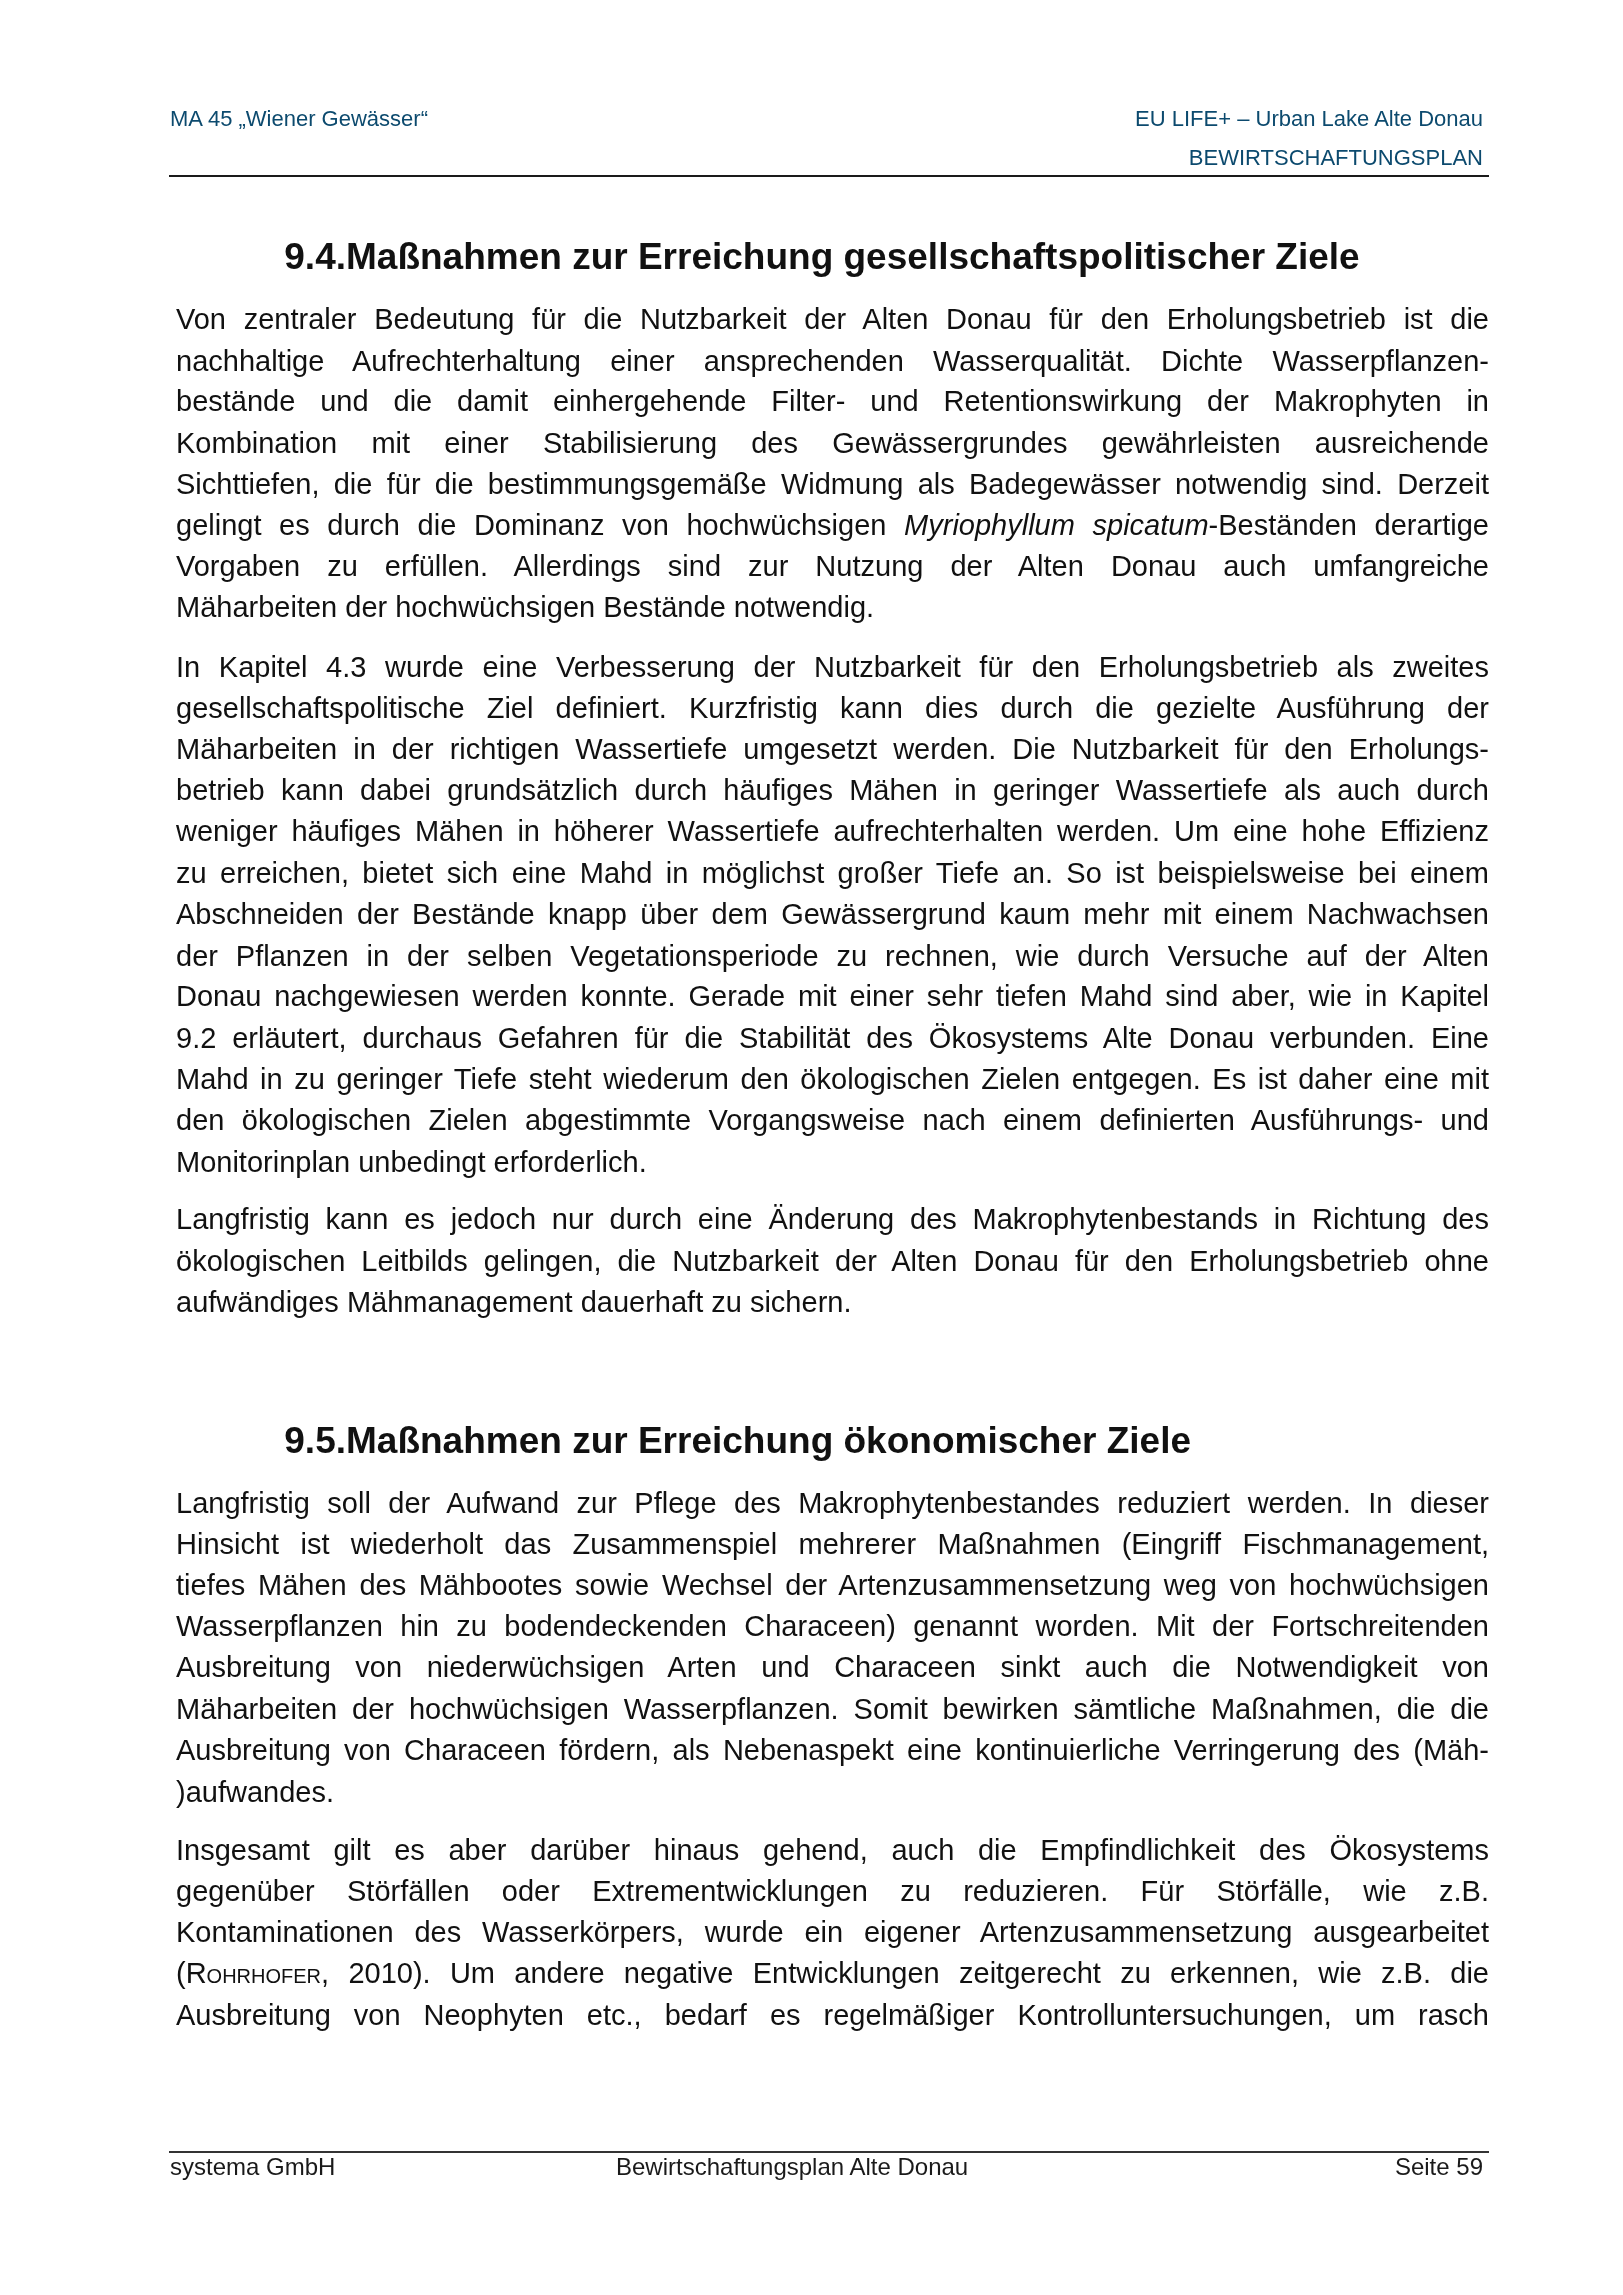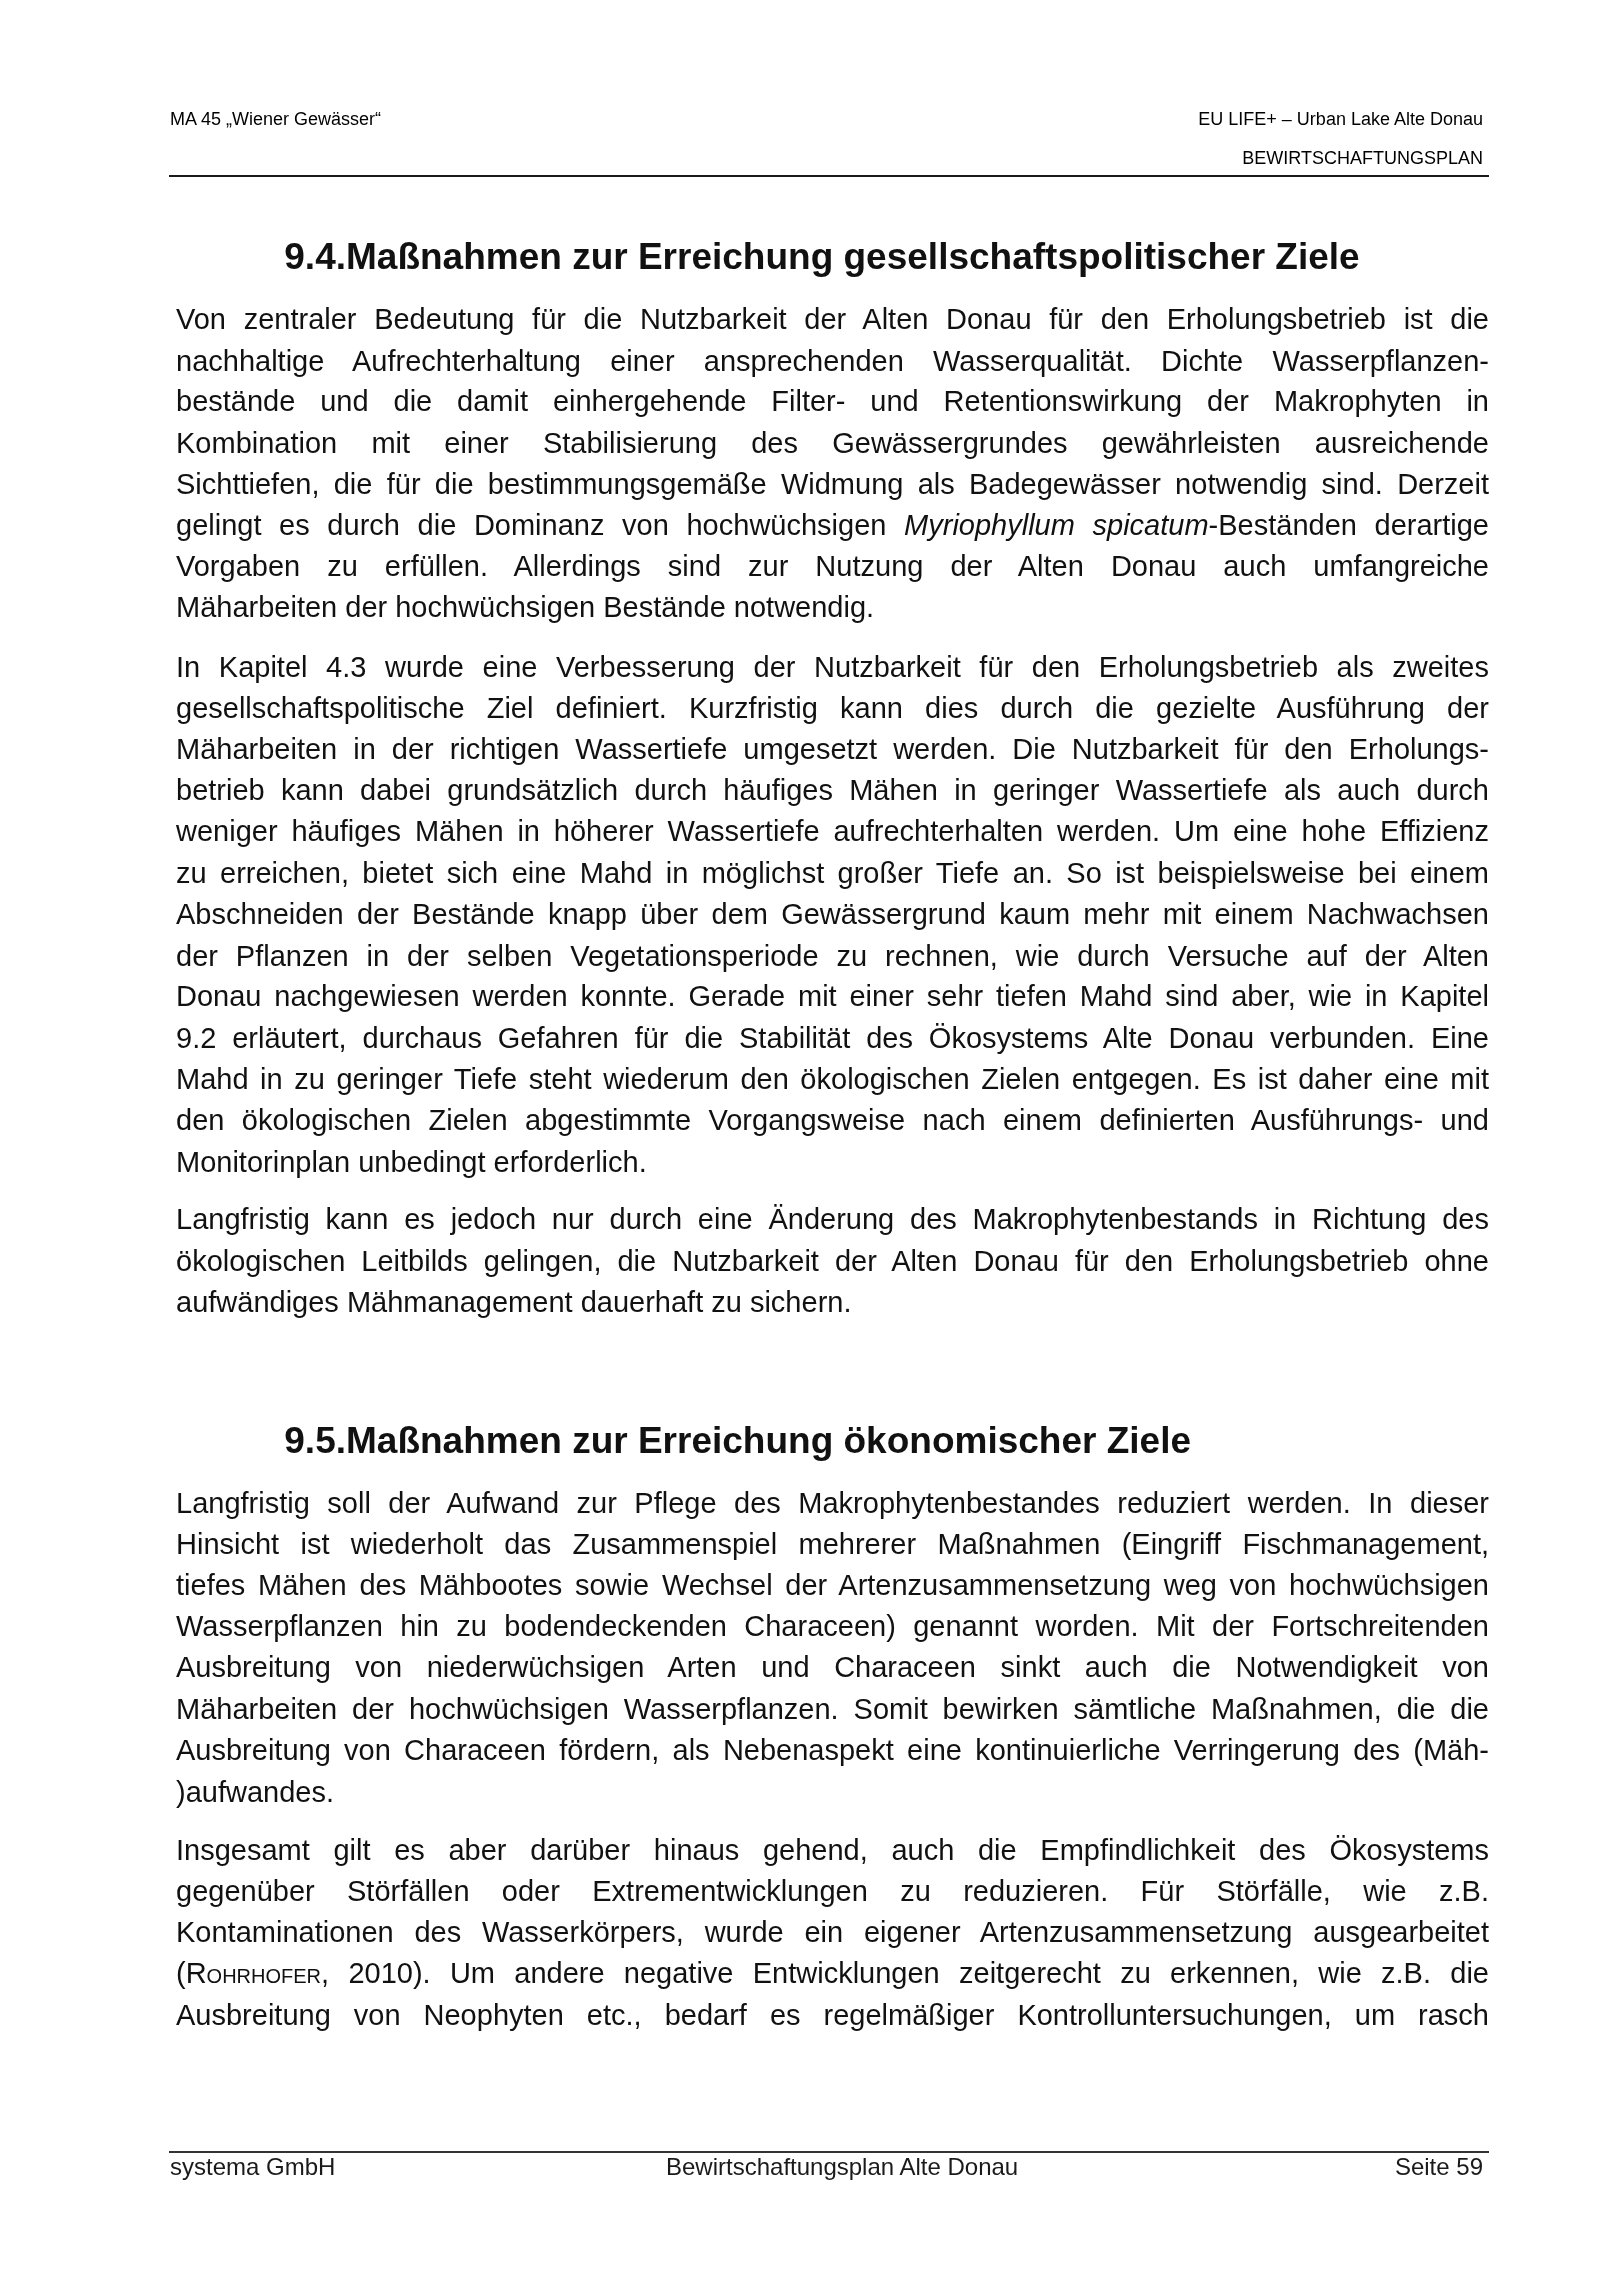--- a/index.html
+++ b/index.html
@@ -1,19 +1,19 @@
 <!DOCTYPE html>
 <html style="font-size:13px"><head>
 <meta charset="utf-8">
 <style>
   html, body { margin:0; padding:0; background:#ffffff; }
   body { width:1623px; height:2295px; position:relative; overflow:hidden;
          font-family:"Liberation Sans", sans-serif; color:#111111; }
   .abs { position:absolute; }
-  .hdr { font-size:18px; line-height:18px; white-space:nowrap; color:#000000; }
+  .hdr { font-size:22px; line-height:18px; white-space:nowrap; color:#0c4a6e; }
   .rule-top { position:absolute; left:169px; width:1320px; top:175px; height:2.4px; background:#1a1a1a; }
   .rule-bot { position:absolute; left:169px; width:1320px; top:2151px; height:1.6px; background:#333333; }
   .h { position:absolute; left:170px; font-size:37px; font-weight:bold; white-space:nowrap; line-height:37px; }
   .h .num { display:inline-block; width:176px;text-align:right; }
   .line { position:absolute; left:176px; width:1313px; font-size:29px; line-height:29px;
           white-space:nowrap; text-align:justify; text-align-last:justify; }
   .line.last { text-align-last:left; }
   .line i { font-style:italic; }
   .sc { font-variant:small-caps; }
   .ftr { font-size:24px; line-height:18px; white-space:nowrap; color:#1a1a1a; }
@@ -81,15 +81,15 @@
 <div>
   <div class="line" style="top:1836px;">Insgesamt gilt es aber darüber hinaus gehend, auch die Empfindlichkeit des Ökosystems</div>
   <div class="line" style="top:1877px;">gegenüber Störfällen oder Extrementwicklungen zu reduzieren. Für Störfälle, wie z.B.</div>
   <div class="line" style="top:1918px;">Kontaminationen des Wasserkörpers, wurde ein eigener Artenzusammensetzung ausgearbeitet</div>
   <div class="line" style="top:1959px;"><span>(</span><span class="sc">Rohrhofer</span><span>, 2010). Um andere negative Entwicklungen zeitgerecht zu erkennen, wie z.B. die</span></div>
   <div class="line" style="top:2001px;">Ausbreitung von Neophyten etc., bedarf es regelmäßiger Kontrolluntersuchungen, um rasch</div>
 </div>
 
 <div class="rule-bot"></div>
 <div class="abs ftr" style="left:170px; top:2158px;">systema GmbH</div>
-<div class="abs ftr" style="left:666px; top:2158px;text-align:right;">Bewirtschaftungsplan Alte Donau</div>
+<div class="abs ftr" style="left:616px; top:2158px;text-align:right;">Bewirtschaftungsplan Alte Donau</div>
 <div class="abs ftr" style="right:140px; top:2158px;">Seite 59</div>
 
 
 </body></html>

